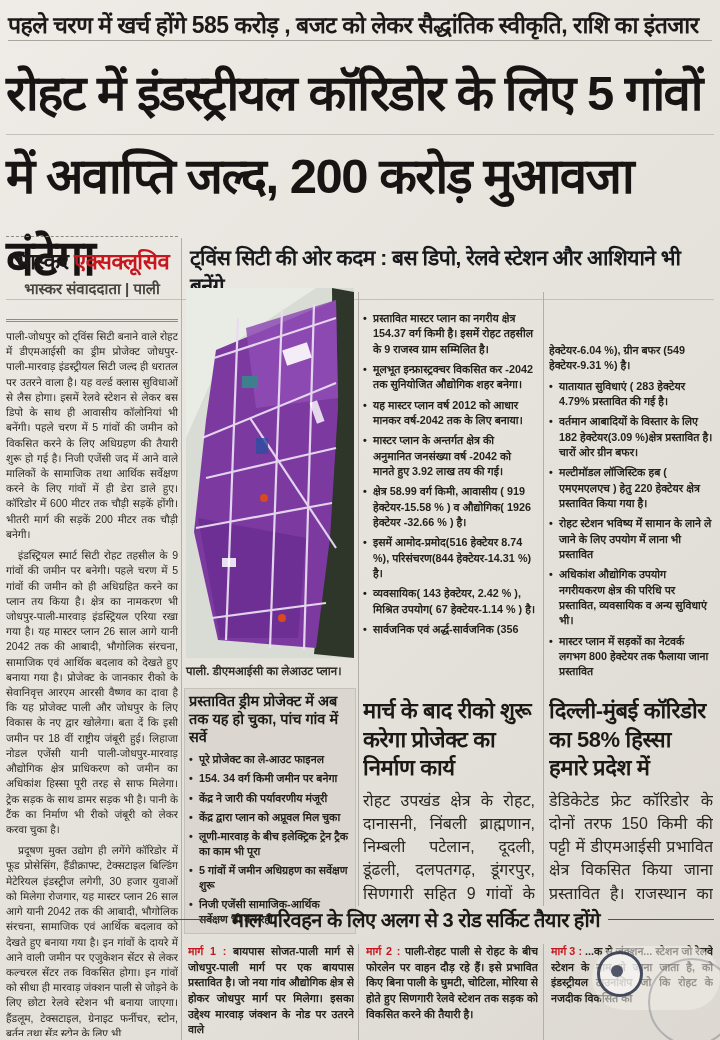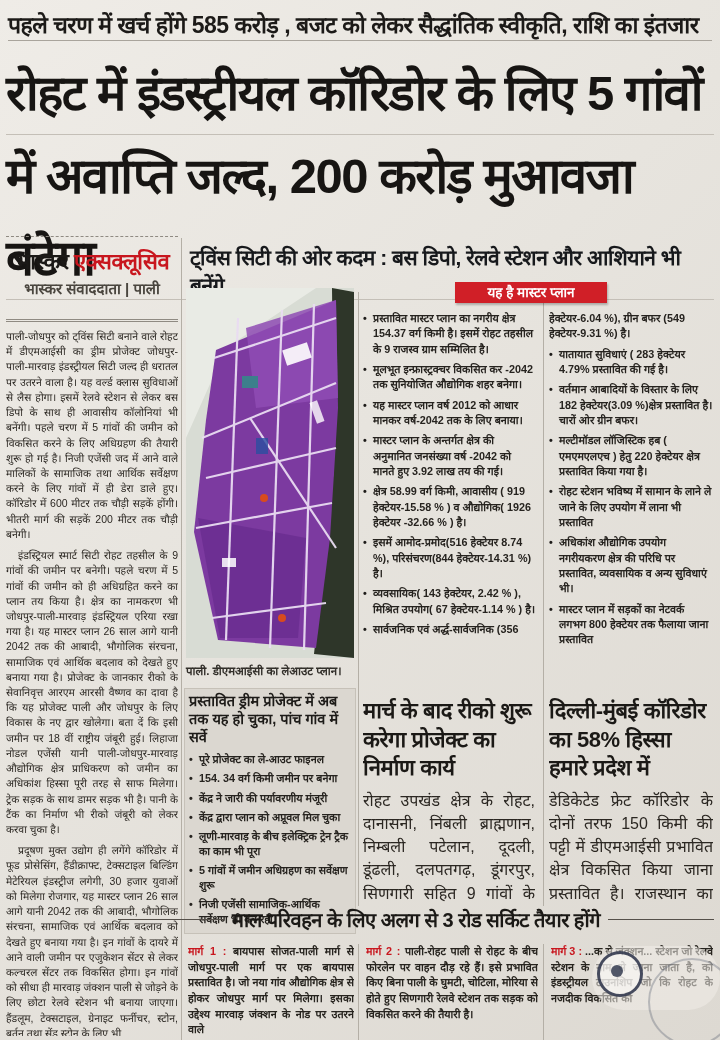--- a/index.html
+++ b/index.html
@@ -67,21 +67,21 @@
     background:#d01f27;color:#ffffff;font-size:13.5px;font-weight:800;
     text-align:center;line-height:21px;box-shadow:1px 2px 2px rgba(0,0,0,.25);
   }
   .mp-col{position:absolute;top:311px;overflow:hidden;}
   .mp-col ul{list-style:none;margin:0;padding:0;}
   .mp-col li{
     position:relative;font-size:10.8px;line-height:1.42;font-weight:600;
     color:#26231f;margin:0 0 5px 0;padding-left:10px;text-align:left;
   }
   .mp-col li:before{content:"•";position:absolute;left:0;top:0;color:#1c1a18;}
-  .mp-col li.no-bullet{padding-left:0;}
+  .mp-col li.no-bullet{padding-left:0;margin-top:32px;}
   .mp-col li.no-bullet:before{content:"";}
   .mp1{left:363px;width:172px;height:384px;}
   .mp2{left:549px;width:164px;height:384px;}
   
   .progress{
     position:absolute;left:184px;top:688px;width:172px;height:246px;
     background:#dbd7d0;box-shadow:0 0 0 1px #c6c1b8 inset;
     padding:4px 5px;box-sizing:border-box;overflow:hidden;
   }
   .progress-title{font-size:14.5px;font-weight:800;line-height:1.25;color:#1d1b18;margin-bottom:6px;}
@@ -188,21 +188,20 @@
       <rect x="56" y="88" width="16" height="12" fill="#3d7f8c"></rect>
       <rect x="70" y="150" width="12" height="16" fill="#2b4fa0" opacity="0.8"></rect>
       <circle cx="78" cy="210" r="4" fill="#d84b1e"></circle>
       <circle cx="96" cy="330" r="4" fill="#d84b1e"></circle>
       <rect x="36" y="270" width="14" height="9" fill="#ffffff" opacity="0.85"></rect>
       <rect x="120" y="120" width="22" height="8" fill="#ffffff" opacity="0.8" transform="rotate(70 131 124)"></rect>
     </svg>
   </div>
   <div class="fig-caption">पाली. डीएमआईसी का लेआउट प्लान।</div>
 
-  <div class="mp-title">यह है मास्टर प्लान</div>
   <div class="mp-col mp1">
     <ul>
       <li>प्रस्तावित मास्टर प्लान का नगरीय क्षेत्र 154.37 वर्ग किमी है। इसमें रोहट तहसील के 9 राजस्व ग्राम सम्मिलित है।</li>
       <li>मूलभूत इन्फ्रास्ट्रक्चर विकसित कर -2042 तक सुनियोजित औद्योगिक शहर बनेगा।</li>
       <li>यह मास्टर प्लान वर्ष 2012 को आधार मानकर वर्ष-2042 तक के लिए बनाया।</li>
       <li>मास्टर प्लान के अन्तर्गत क्षेत्र की अनुमानित जनसंख्या वर्ष -2042 को मानते हुए 3.92 लाख तय की गई।</li>
       <li>क्षेत्र 58.99 वर्ग किमी, आवासीय ( 919 हेक्टेयर-15.58 % ) व औद्योगिक( 1926 हेक्टेयर -32.66 % ) है।</li>
       <li>इसमें आमोद-प्रमोद(516 हेक्टेयर 8.74 %), परिसंचरण(844 हेक्टेयर-14.31 %) है।</li>
       <li>व्यवसायिक( 143 हेक्टेयर, 2.42 % ), मिश्रित उपयोग( 67 हेक्टेयर-1.14 % ) है।</li>
       <li>सार्वजनिक एवं अर्द्ध-सार्वजनिक (356</li>

